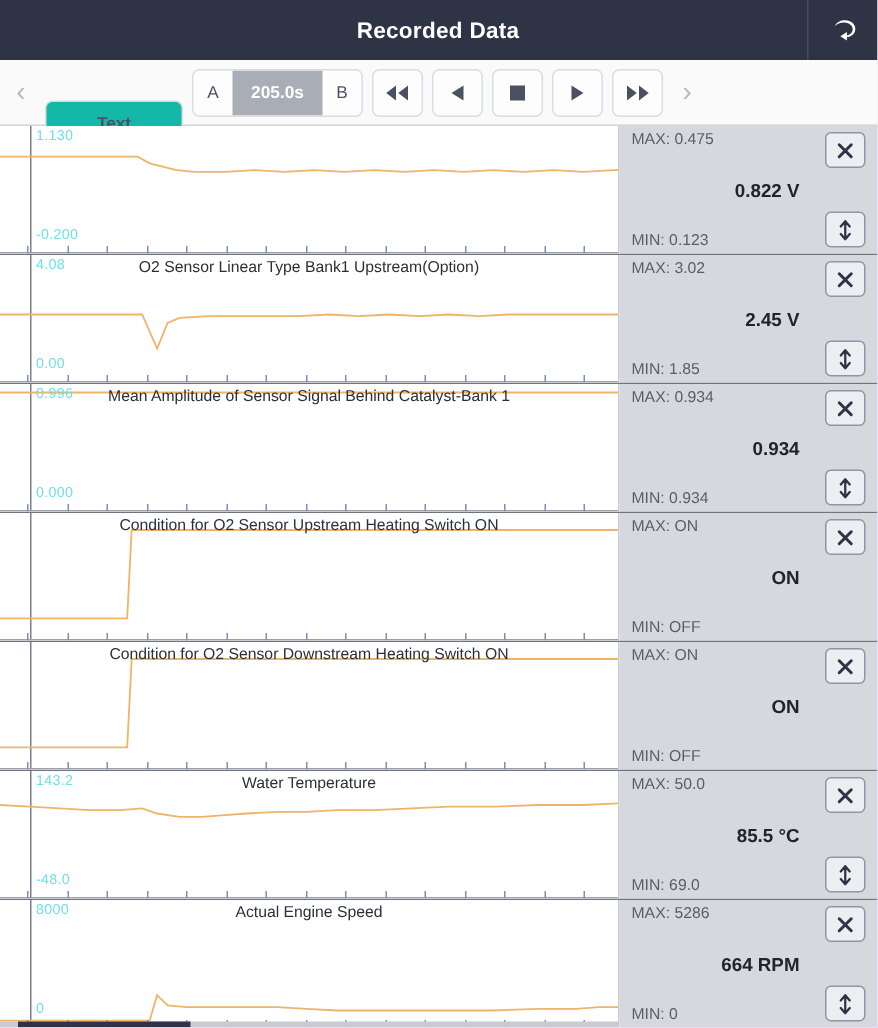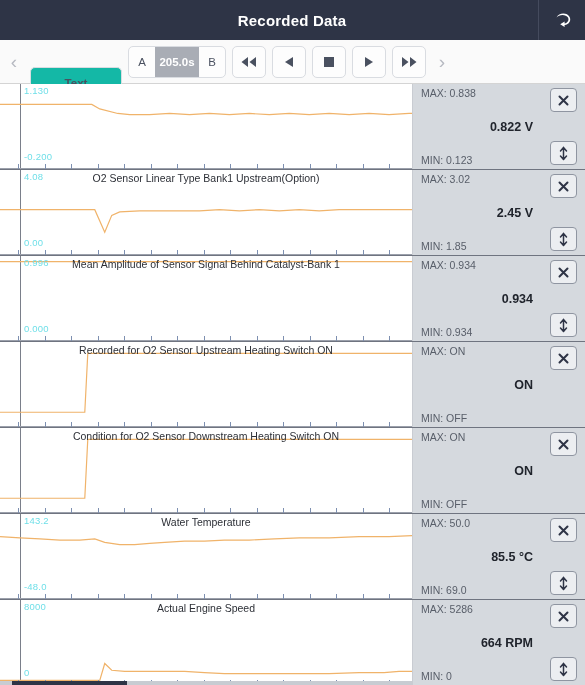--- a/index.html
+++ b/index.html
@@ -48,21 +48,21 @@
 
   .ab-group{
     height:32px; border:1px solid #d9dce1; border-radius:5px; background:#fdfdfd;
     display:flex; align-items:stretch; overflow:hidden; flex:0 0 auto;
   }
   .ab-group .ab{
     width:26px; display:flex; align-items:center; justify-content:center;
     font-size:11.5px; color:#4a5160; cursor:pointer;
   }
   .ab-group .time{
-    width:44px; background:#a9adb5; color:#ffffff; font-size:11.5px; font-weight:bold;
+    width:60px; background:#a9adb5; color:#ffffff; font-size:11.5px; font-weight:bold;
     display:flex; align-items:center; justify-content:center; cursor:pointer;
   }
 
   .icobtn{
     width:34px; height:32px; border:1px solid #d9dce1; border-radius:5px; background:#fdfdfd;
     display:flex; align-items:center; justify-content:center; cursor:pointer; flex:0 0 auto;
   }
   .icobtn svg{ display:block; }
 
   
@@ -207,21 +207,21 @@
             <i style="left: 230px;"></i>
             <i style="left: 256.5px;"></i>
             <i style="left: 283px;"></i>
             <i style="left: 309.5px;"></i>
             <i style="left: 336px;"></i>
             <i style="left: 362.5px;"></i>
             <i style="left: 389px;"></i>
           </div>
         </div>
         <div class="side">
-          <div class="mx">MAX: 0.838</div>
+          <div class="mx">MAX: 0.475</div>
           <div class="cur">0.822 V</div>
           <div class="mn">MIN: 0.123</div>
           <div class="ctrl close">
             <span>
               <svg width="13" height="13" viewBox="0 0 13 13">
                 <path d="M2.5 2.5 L10.5 10.5 M10.5 2.5 L2.5 10.5" stroke="#2e3446" stroke-width="2" stroke-linecap="round"></path>
               </svg>
             </span>
           </div>
           <div class="ctrl resize">
@@ -328,21 +328,21 @@
             </span>
           </div>
         </div>
       </div>
       <div class="row">
         <div class="plot">
           <div class="axisline"></div>
           <svg class="curve" viewBox="0 0 413 75" preserveAspectRatio="none">
             <polyline points="0,62 85,62 88,10 120,10 200,10 300,10 413,10" fill="none" stroke="#f0b36a" stroke-width="1.2" vector-effect="non-scaling-stroke"></polyline>
           </svg>
-          <div class="ptitle">Recorded for O2 Sensor Upstream Heating Switch ON</div>
+          <div class="ptitle">Condition for O2 Sensor Upstream Heating Switch ON</div>
           <div class="baseline"></div>
           <div class="ticks">
             <i style="left: 18px;"></i>
             <i style="left: 44.5px;"></i>
             <i style="left: 71px;"></i>
             <i style="left: 97.5px;"></i>
             <i style="left: 124px;"></i>
             <i style="left: 150.5px;"></i>
             <i style="left: 177px;"></i>
             <i style="left: 203.5px;"></i>

